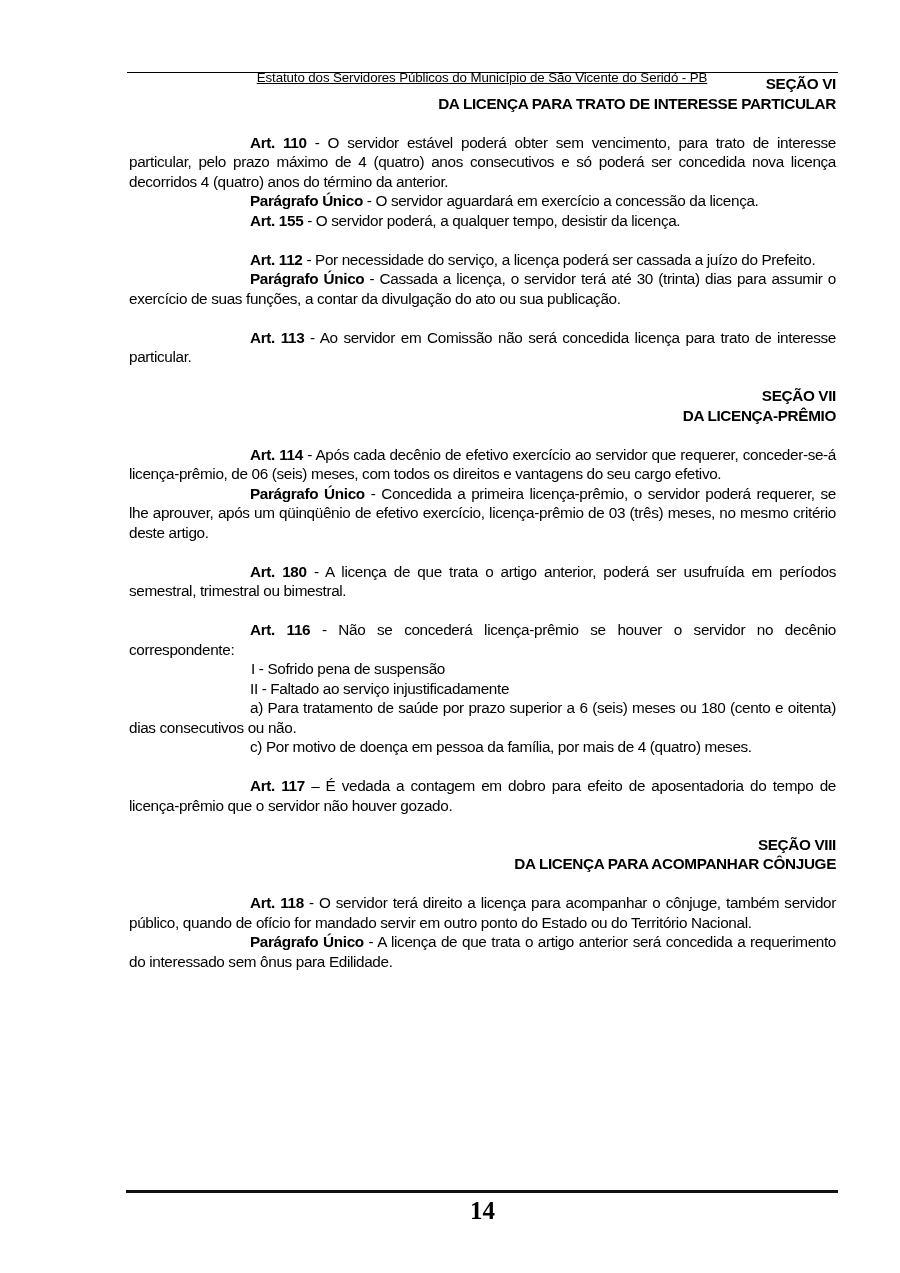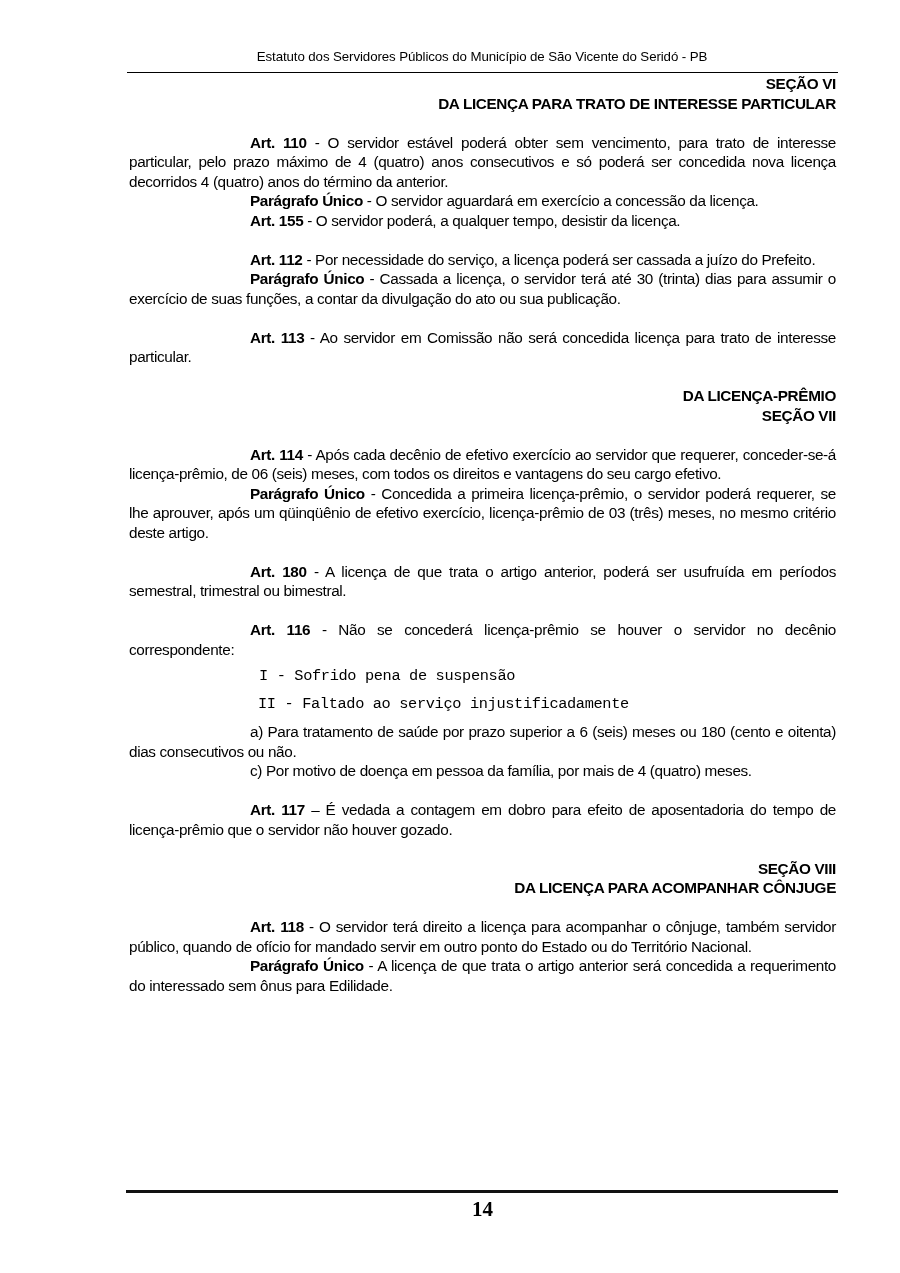--- a/index.html
+++ b/index.html
@@ -1,30 +1,30 @@
 <!DOCTYPE html>
 <html><head>
 <meta charset="utf-8">
 <style>
   html, body { margin: 0; padding: 0; background: #ffffff; }
   body { width: 900px; height: 1273px; position: relative; overflow: hidden;
          font-family: "Liberation Sans", sans-serif; color: #000; }
-  .page-header-text { position: absolute; left: 127px; width: 710px; top: 49px;
-         text-align: center; font-size: 13.3px; letter-spacing: -0.1px; }
+  .page-header-text { position: absolute; left: 127px; width: 710px; top: 70px;
+         text-align: center; font-size: 13.3px; letter-spacing: -0.1px; text-decoration: underline; }
   .header-rule { position: absolute; left: 127px; width: 711px; top: 72px; height: 1px; background: #000; }
   .content { position: absolute; left: 129px; width: 707px; top: 74px;
          font-size: 15.3px; line-height: 19.5px; letter-spacing: -0.35px; }
   .sec { text-align: right; font-weight: bold; }
   .p { text-align: justify; text-indent: 121px; margin: 0; }
   .p b { font-weight: bold; }
-  .item { margin: 8px; font-family: Liberation Mono, monospace; }
+  .item { margin: 0; }
   .gap { height: 19.5px; }
   .footer-rule { position: absolute; left: 126px; width: 712px; top: 1190px; height: 3px; background: #111; }
   .page-number { position: absolute; left: 127px; width: 711px; top: 1197px; text-align: center;
-         font-family: "Liberation Serif", serif; font-weight: bold; font-size: 21px; }
+         font-family: "Liberation Serif", serif; font-weight: bold; font-size: 25px; }
 </style>
 </head>
 <body>
 
 <div class="page-header-text">Estatuto dos Servidores Públicos do Município de São Vicente do Seridó - PB</div>
 <div class="header-rule"></div>
 
 <div class="content">
 
   <div class="sec">
@@ -39,22 +39,22 @@
   <div class="gap"></div>
 
   <p class="p"><b>Art. 112</b><span> - Por necessidade do serviço, a licença poderá ser cassada a juízo do Prefeito.</span></p>
   <p class="p"><b>Parágrafo Único</b><span> - Cassada a licença, o servidor terá até 30 (trinta) dias para assumir o exercício de suas funções, a contar da divulgação do ato ou sua publicação.</span></p>
   <div class="gap"></div>
 
   <p class="p"><b>Art. 113</b><span> - Ao servidor em Comissão não será concedida licença para trato de interesse particular.</span></p>
   <div class="gap"></div>
 
   <div class="sec">
+    <div>SEÇÃO VII</div>
     <div>DA LICENÇA-PRÊMIO</div>
-    <div>SEÇÃO VII</div>
   </div>
   <div class="gap"></div>
 
   <p class="p"><b>Art. 114</b><span> - Após cada decênio de efetivo exercício ao servidor que requerer, conceder-se-á licença-prêmio, de 06 (seis) meses, com todos os direitos e vantagens do seu cargo efetivo.</span></p>
   <p class="p"><b>Parágrafo Único</b><span> - Concedida a primeira licença-prêmio, o servidor poderá requerer, se lhe aprouver, após um qüinqüênio de efetivo exercício, licença-prêmio de 03 (três) meses, no mesmo critério deste artigo.</span></p>
   <div class="gap"></div>
 
   <p class="p"><b>Art. 180</b><span> - A licença de que trata o artigo anterior, poderá ser usufruída em períodos semestral, trimestral ou bimestral.</span></p>
   <div class="gap"></div>
 

